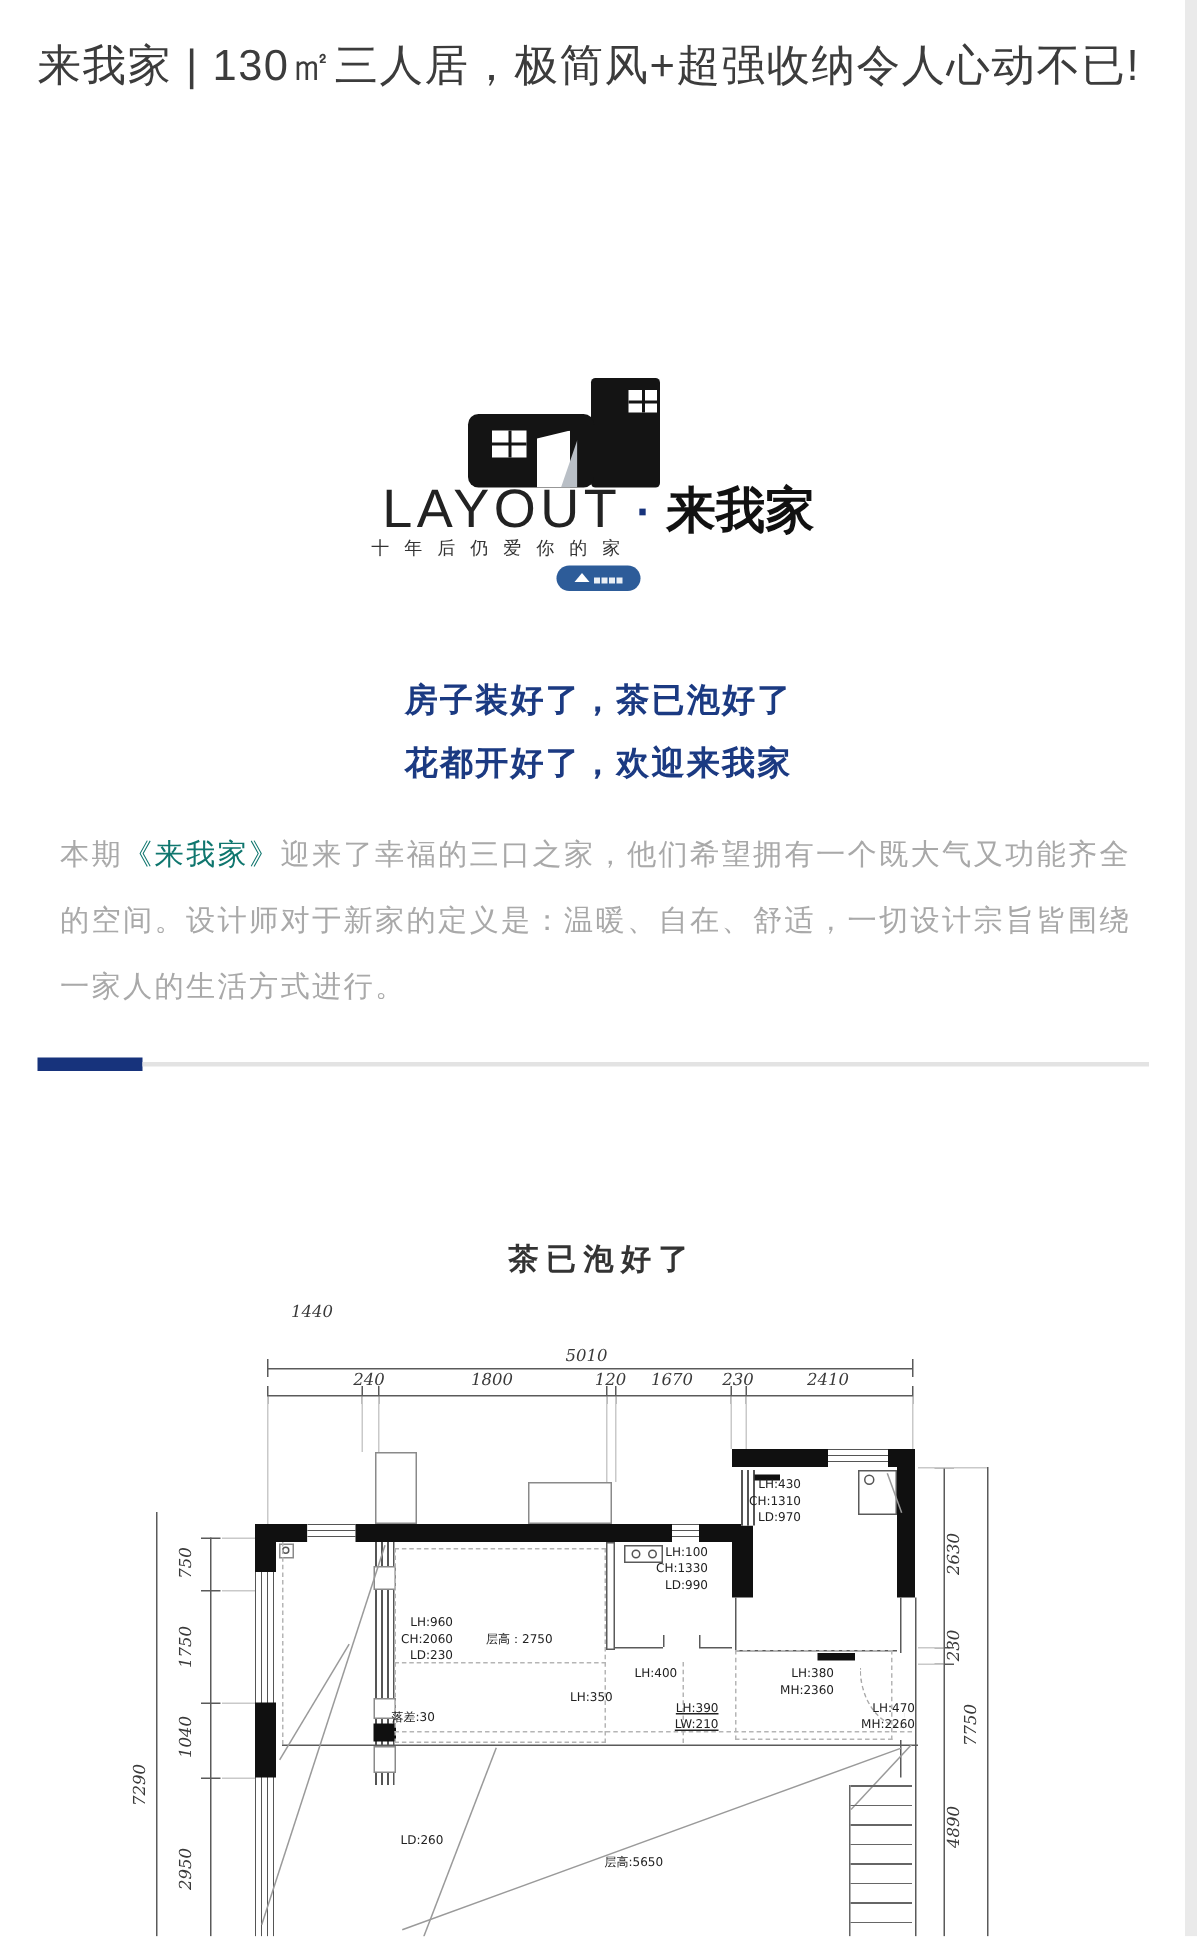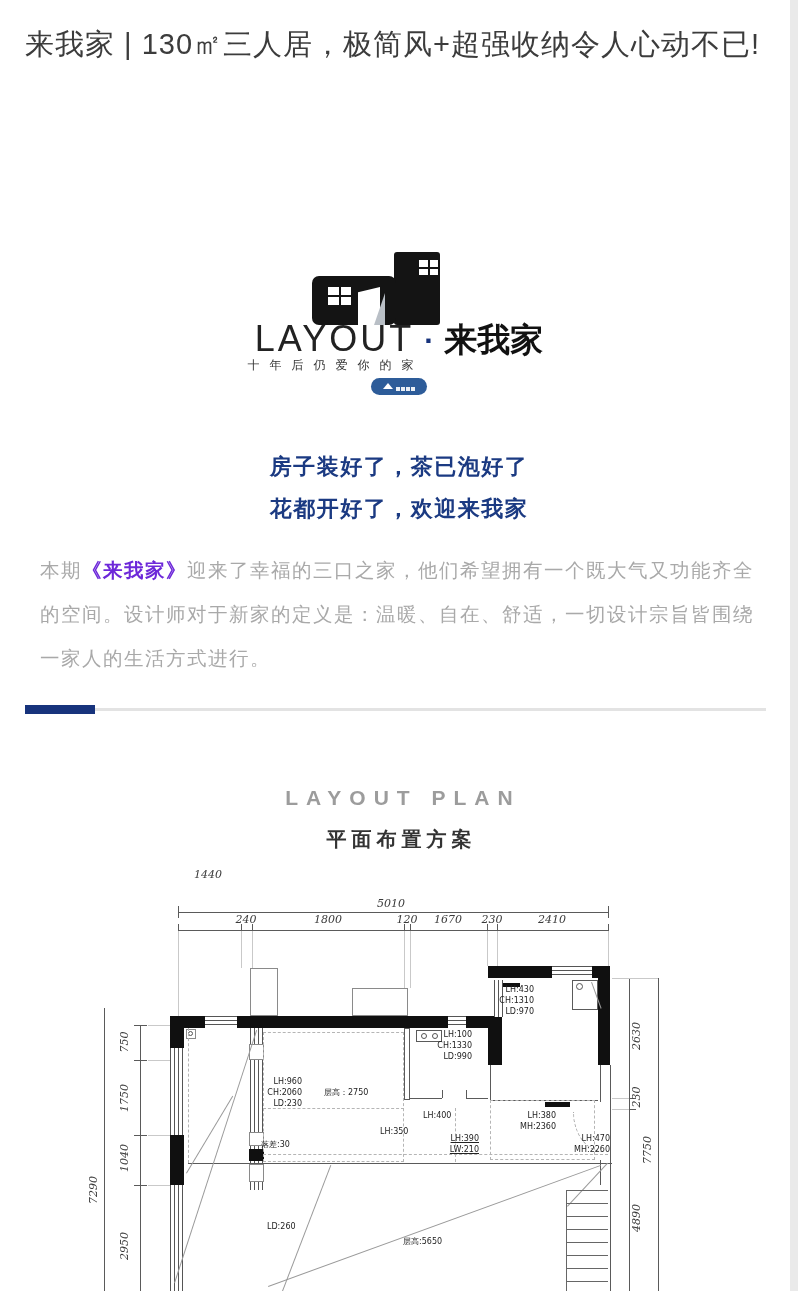--- a/index.html
+++ b/index.html
@@ -30,21 +30,21 @@
   .badge .tri{width:0;height:0;border-left:5px solid transparent;border-right:5px solid transparent;
               border-bottom:6px solid #fff;}
   .badge .gl{display:inline-block;width:4px;height:4px;background:#fff;opacity:.9;margin-right:1px;}
 
   .slogan{position:absolute;left:0;width:798px;text-align:center;font-size:22px;font-weight:700;
           color:#1b3a82;letter-spacing:1.5px;}
   .s1{top:452px;} .s2{top:494px;}
 
   .intro{position:absolute;left:40px;top:548px;width:720px;margin:0;font-size:19.5px;line-height:44px;
          letter-spacing:1.5px;color:#a9a9a9;}
-  .intro .hl{color:#6d28d9;font-weight:700;}
+  .intro .hl{color:#0f766e;font-weight:400;}
 
   .div-blue{position:absolute;left:25px;top:705px;width:70px;height:9px;background:#17337c;}
   .div-gray{position:absolute;left:95px;top:708px;width:671px;height:3px;background:#e3e3e3;}
 
   .sec-en{position:absolute;left:0;top:786px;width:798px;text-align:center;font-size:21px;font-weight:700;
           letter-spacing:8px;color:#9c9c9c;text-indent:8px;}
   .sec-cn{position:absolute;left:0;top:826px;width:798px;text-align:center;font-size:20px;font-weight:700;
           letter-spacing:5px;color:#333;text-indent:5px;}
 
   
@@ -105,22 +105,21 @@
   </div>
 
   <div class="slogan s1">房子装好了，茶已泡好了</div>
   <div class="slogan s2">花都开好了，欢迎来我家</div>
 
   <p class="intro"><span>本期</span><span class="hl">《来我家》</span><span>迎来了幸福的三口之家，他们希望拥有一个既大气又功能齐全的空间。设计师对于新家的定义是：温暖、自在、舒适，一切设计宗旨皆围绕一家人的生活方式进行。</span></p>
 
   <div class="div-blue"></div>
   <div class="div-gray"></div>
 
-  <div class="sec-en">LAYOUT PLAN</div>
-  <div class="sec-cn">平面布置方案</div>
+  <div class="sec-cn">茶已泡好了</div>
 
   <div class="plan">
 
     <i class="wh" style="left:250px;top:968px;width:28px;height:48px;"></i>
     <i class="wh" style="left:352px;top:988px;width:56px;height:28px;"></i>
 
     <i class="ln" style="left:178px;top:912px;width:430px;height:1px;"></i>
     <i class="ln" style="left:178px;top:906px;width:1px;height:12px;"></i>
     <i class="ln" style="left:608px;top:906px;width:1px;height:12px;"></i>
     <span class="dim" style="left:391px;top:897px;">5010</span>

